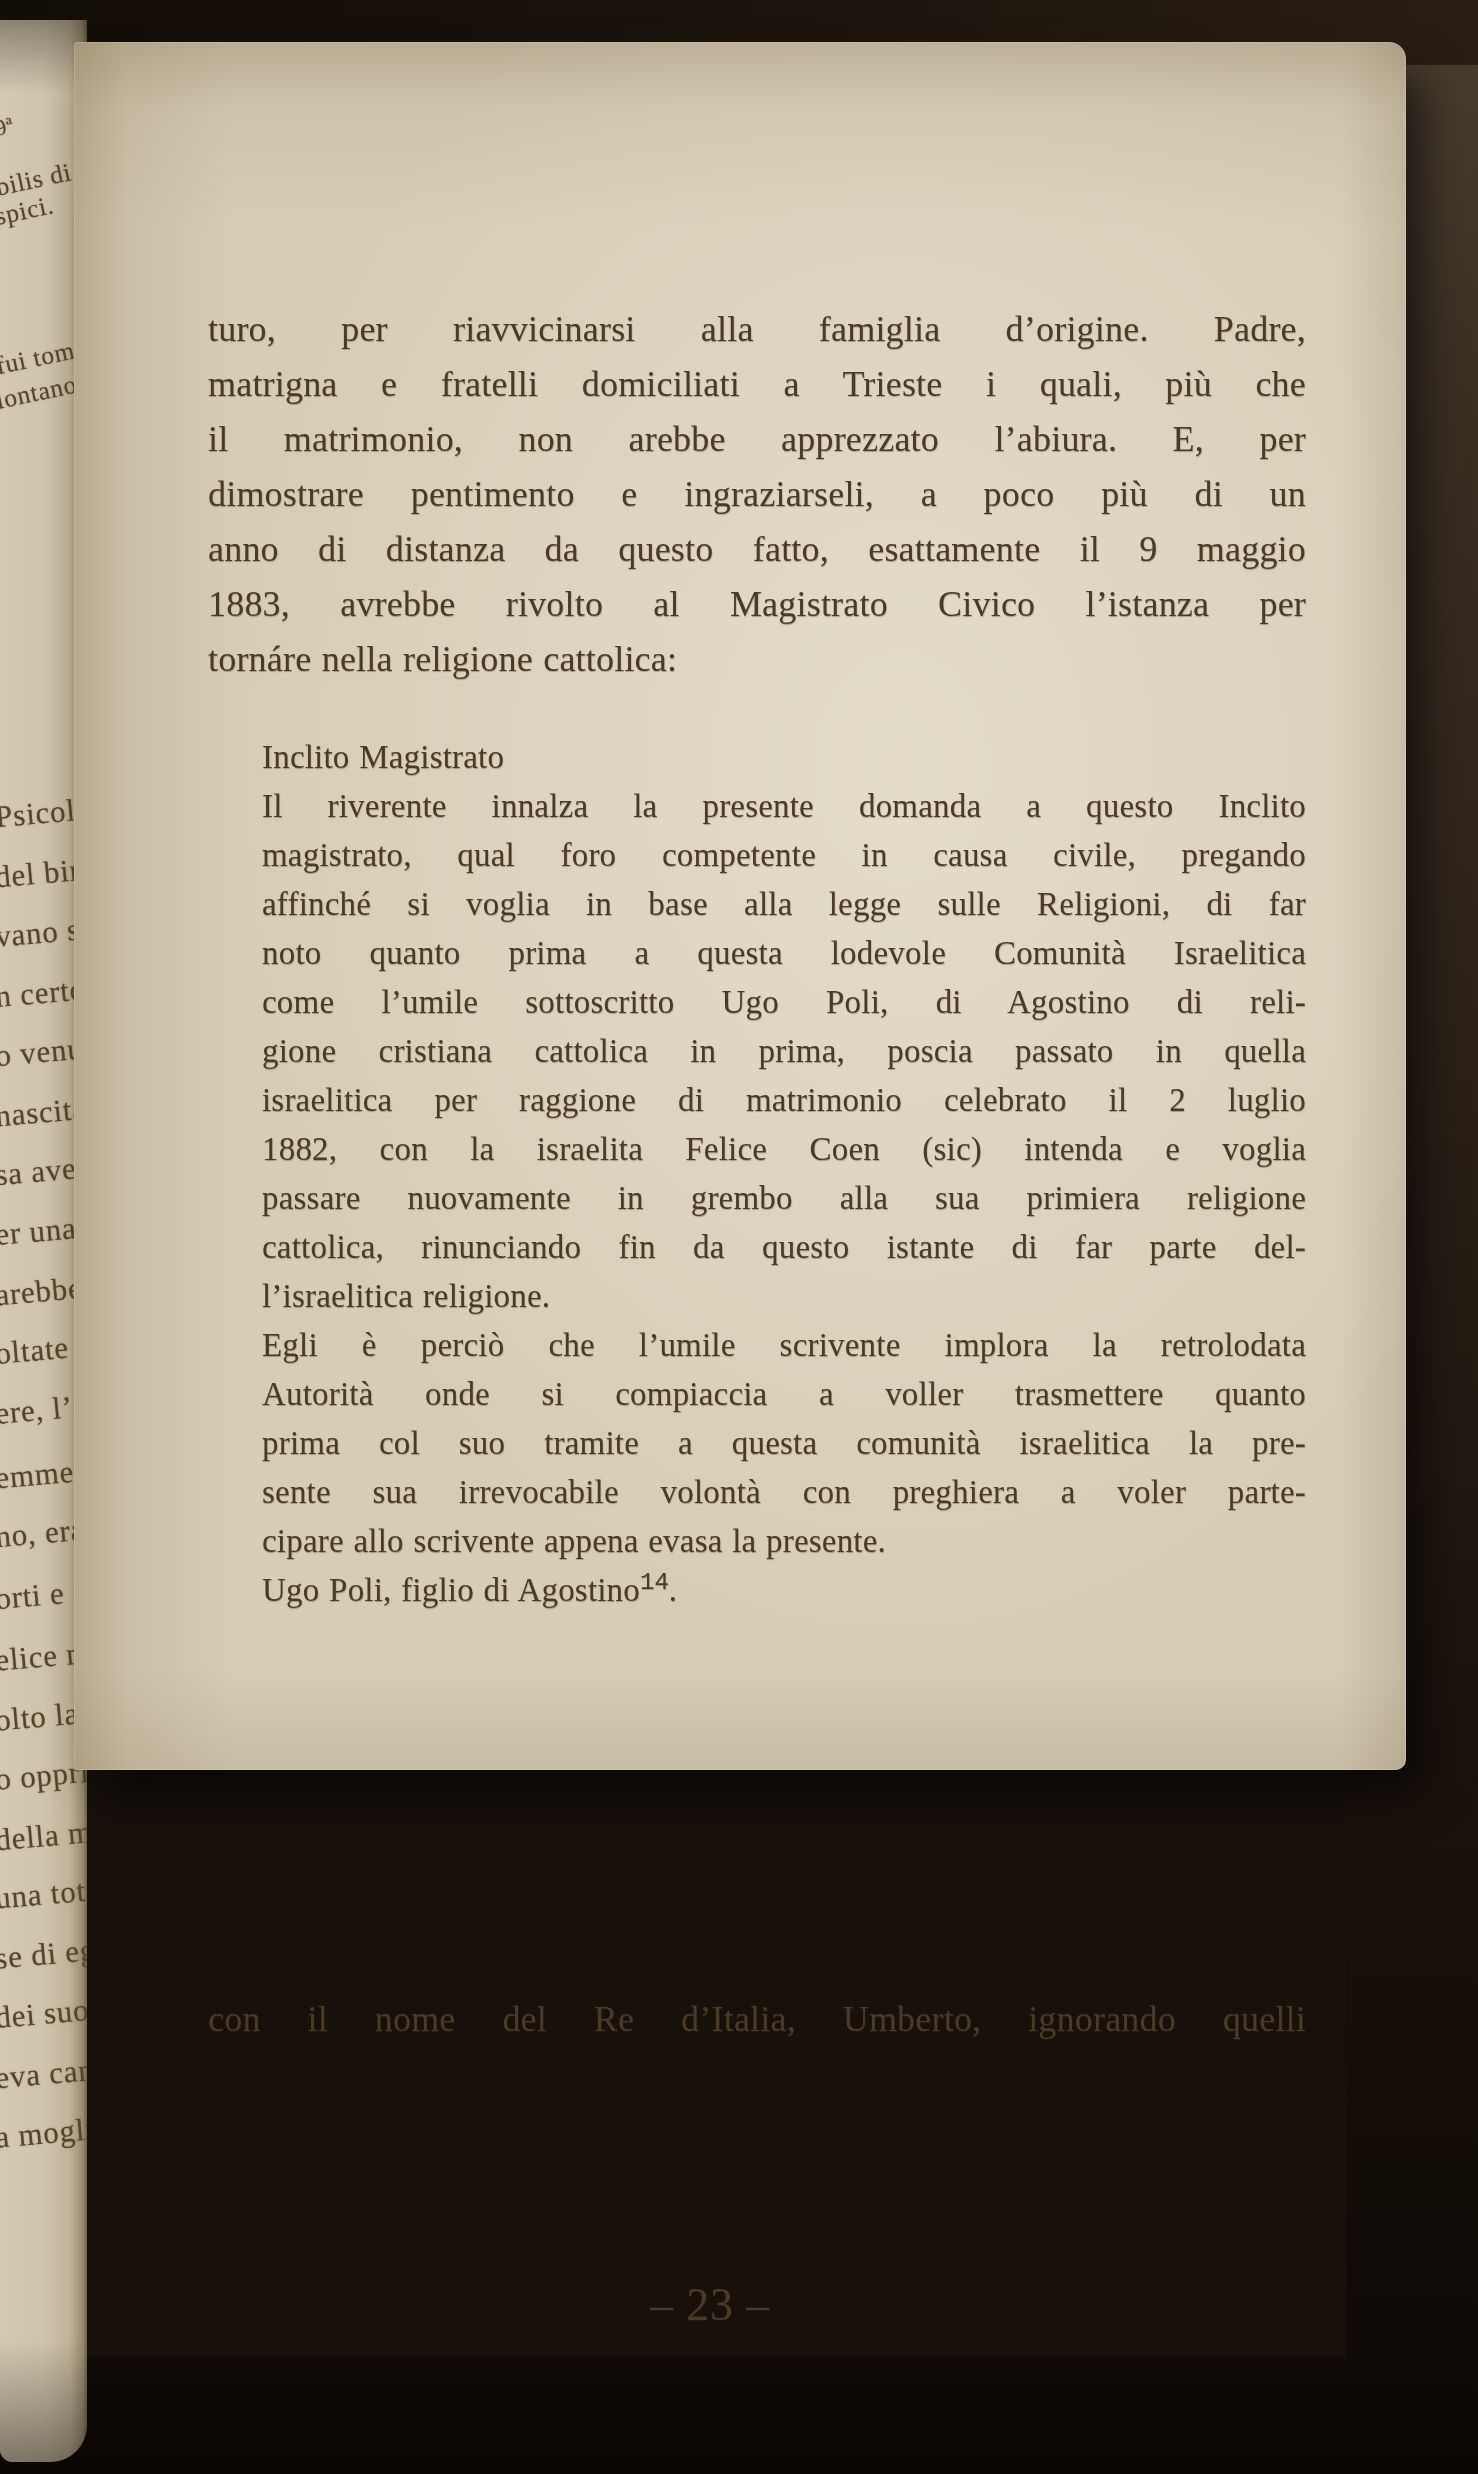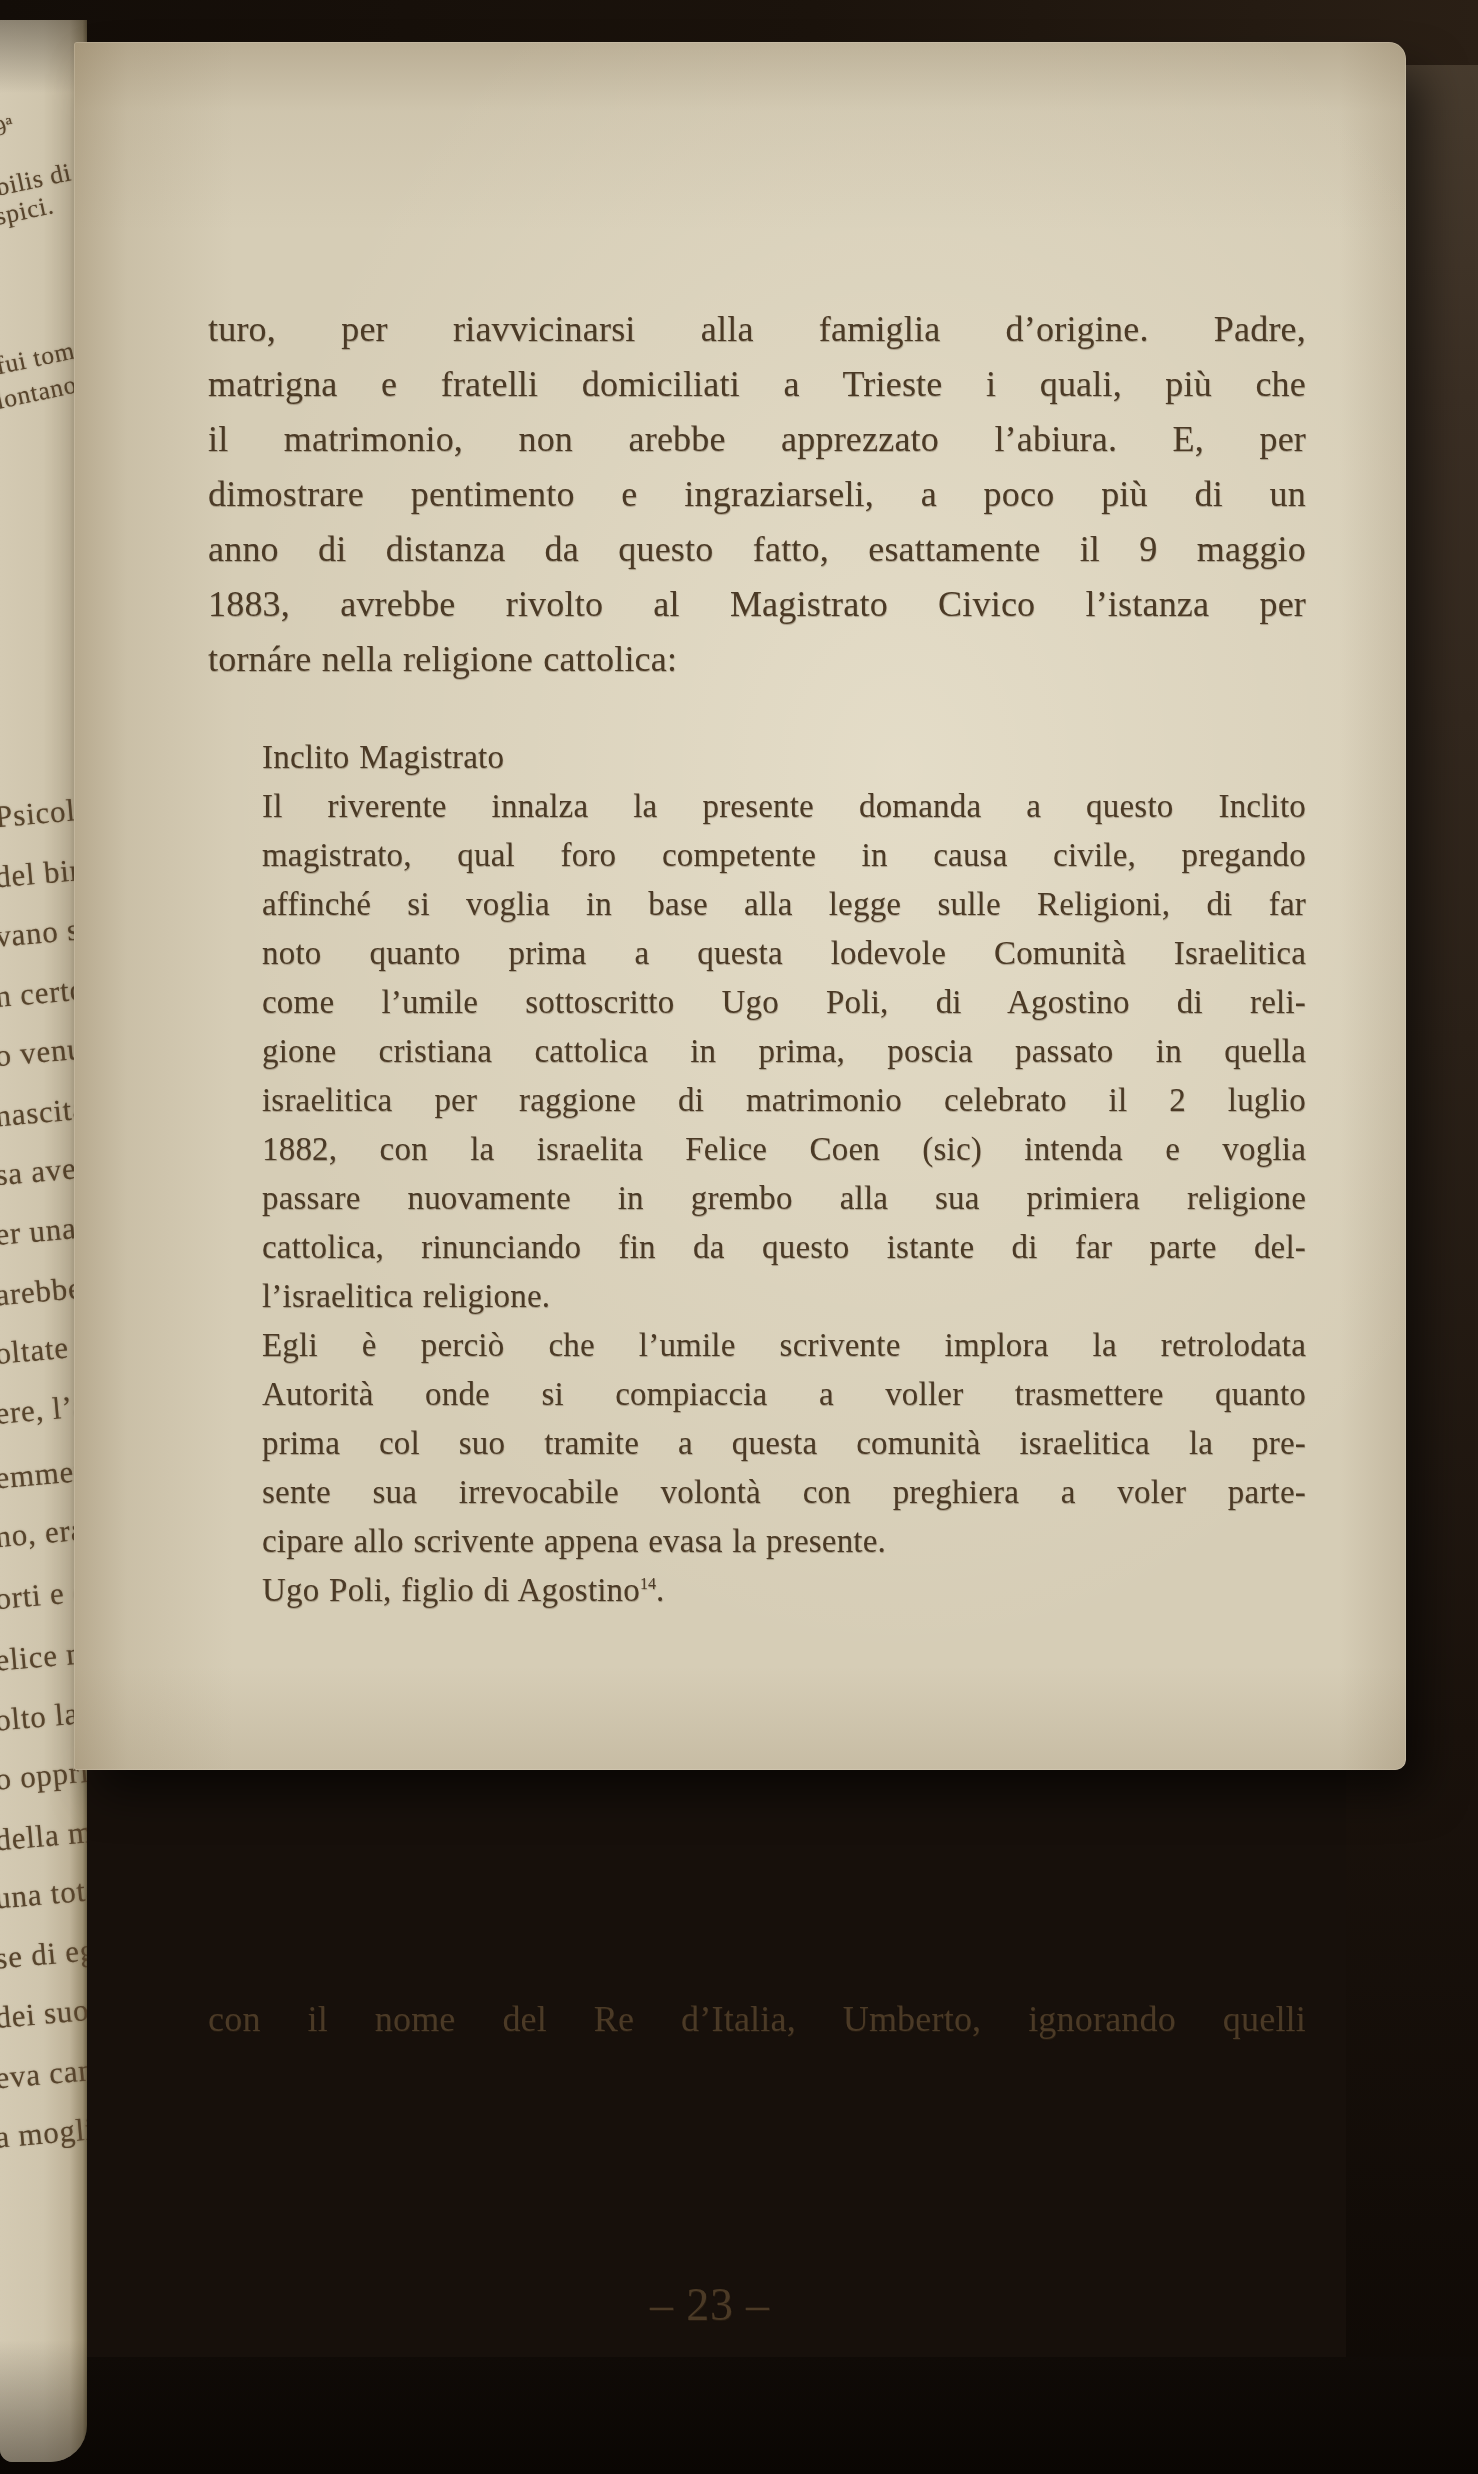--- a/index.html
+++ b/index.html
@@ -61,21 +61,21 @@
   .para.quote{left:188px;width:1044px;}
   .ln{
     font-size:36px;line-height:55px;height:55px;
     text-align:justify;text-align-last:justify;
     letter-spacing:0.2px;word-spacing:1.2px;
     text-shadow:0.5px 0.6px 0.8px rgba(66,50,30,.35);
   }
   .quote .ln{font-size:33px;line-height:49px;height:49px;}
   .ln.end{text-align-last:left;}
   .ln.ind{padding-left:36px;box-sizing:border-box;}
-  sup{font-size:16px;vertical-align:super;line-height:0;letter-spacing:0;}
+  sup{font-size:24px;vertical-align:super;line-height:0;letter-spacing:0;font-family:Liberation Mono, monospace;}
   .pagenum{
     position:absolute;left:636px;top:2236px;transform:translateX(-50%);
     font-size:46px;color:#4b3a26;letter-spacing:0.8px;white-space:nowrap;
     text-shadow:0.5px 0.6px 0.8px rgba(66,50,30,.35);
   }
 </style>
 </head>
 <body>
 
 <div class="scene">

